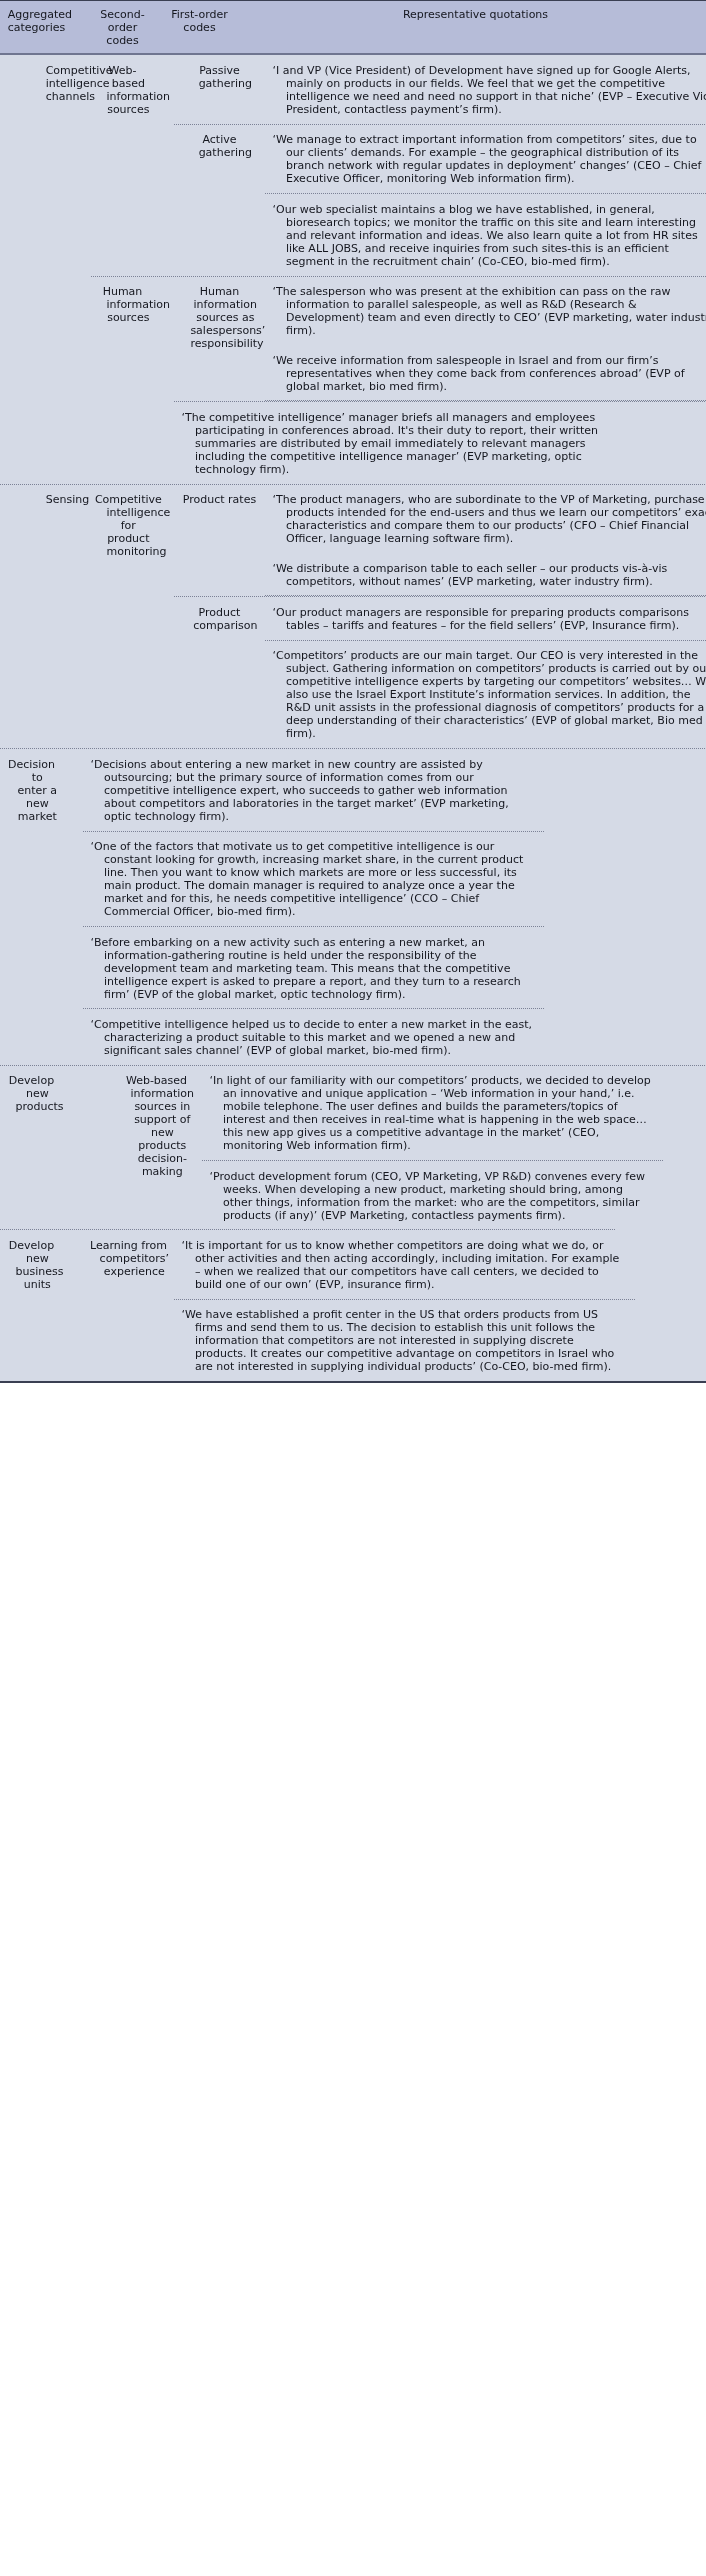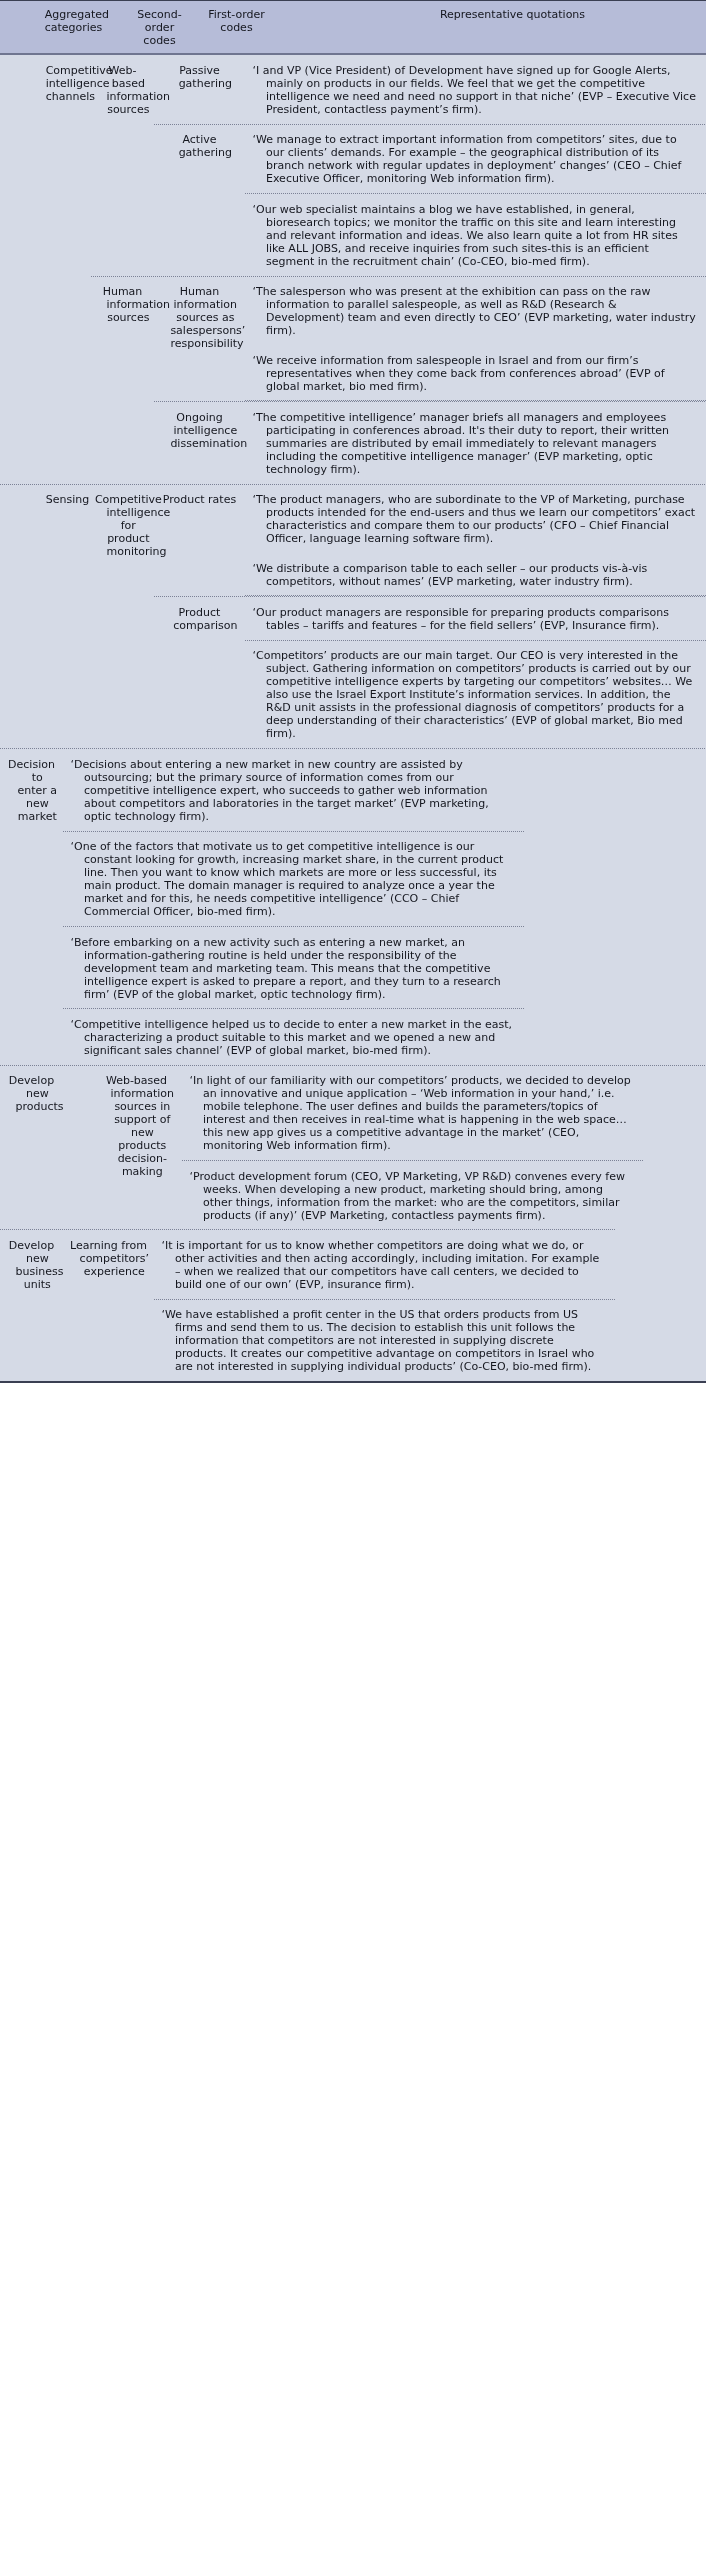--- a/index.html
+++ b/index.html
@@ -15,21 +15,20 @@
     position:relative;
     box-sizing:border-box;
   }
   
   .thead{
     background:#b6bcd8;
     display:flex;
     border-top:1.4px solid #3a3f52;
     border-bottom:2.4px solid #6f7590;
     box-sizing:border-box;
-    padding-left:37px;
   }
   .thead .th{
     font-size:11px;
     line-height:13px;
     color:#15171f;
     padding:6.7px 5.8px 6.7px 5.8px;
     box-sizing:border-box;
     text-align:center;
   }
   .th.c1{text-align:left;padding-left:7.7px;}
@@ -69,20 +68,21 @@
     padding-left:11.6px;
     text-indent:-11.6px;
   }
   .col-agg .cellText{text-align:left;padding-left:0;text-indent:0;margin-left:38px;}
 
   
   .foBlock{
     display:flex;
     border-bottom:1.2px dotted #7c8296;
     box-sizing:border-box;
+    margin-left:20px;
   }
   .foBlock.lastfo{border-bottom:none;}
   .col-first{
     width:91px;flex:0 0 91px;
     padding:8.7px 4.8px 7.7px 4.8px;
     box-sizing:border-box;
   }
   .col-quotes{
     width:461px;flex:0 0 461px;
     box-sizing:border-box;
@@ -148,23 +148,20 @@
               <div class="foBlock">
                 <div class="col-first">
                   <div class="cellText">Human information sources as salespersons’ responsibility</div>
                 </div>
                 <div class="col-quotes">
                   <div class="quote lastq">‘The salesperson who was present at the exhibition can pass on the raw information to parallel salespeople, as well as R&amp;D (Research &amp; Development) team and even directly to CEO’ (EVP marketing, water industry firm).</div>
                   <div class="quote">‘We receive information from salespeople in Israel and from our firm’s representatives when they come back from conferences abroad’ (EVP of global market, bio med firm).</div>
                 </div>
               </div>
               <div class="foBlock lastfo">
-                <div class="col-first">
-                  <div class="cellText">Ongoing intelligence dissemination</div>
-                </div>
                 <div class="col-quotes">
                   <div class="quote lastq">‘The competitive intelligence’ manager briefs all managers and employees participating in conferences abroad. It's their duty to report, their written summaries are distributed by email immediately to relevant managers including the competitive intelligence manager’ (EVP marketing, optic technology firm).</div>
                 </div>
               </div>
             </div>
           </div>
         </div>
       </div>
       <div class="group">
         <div class="col-agg">

